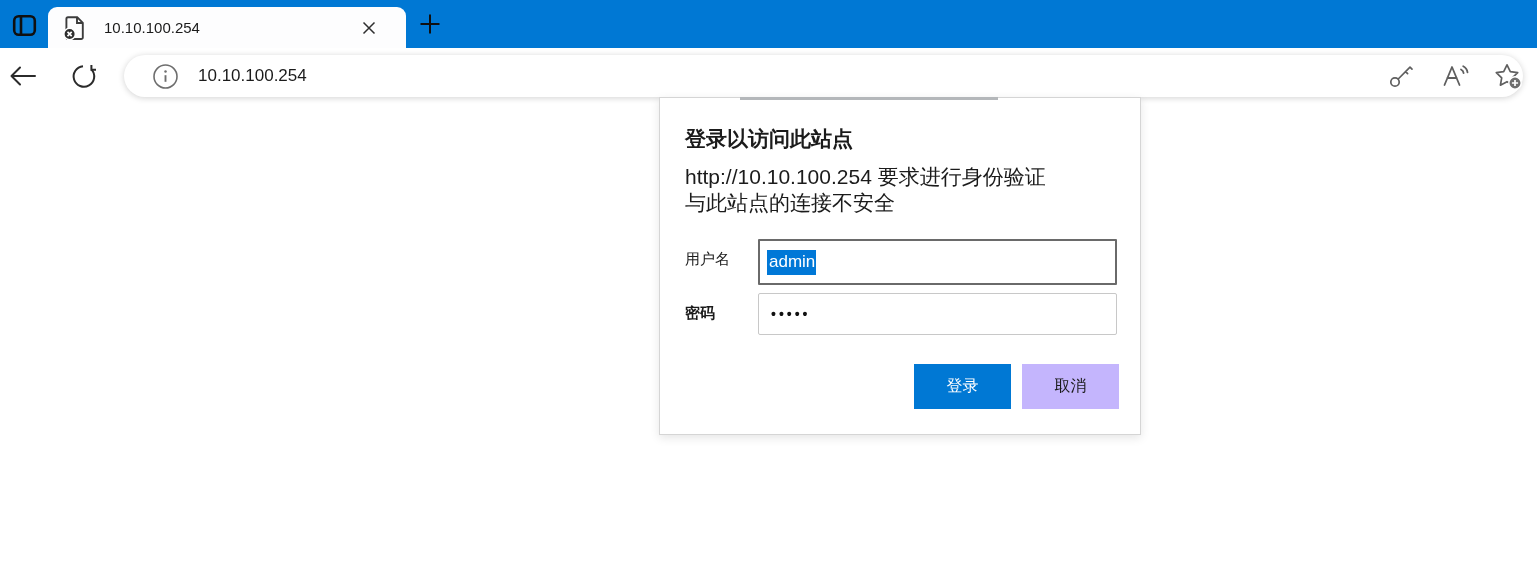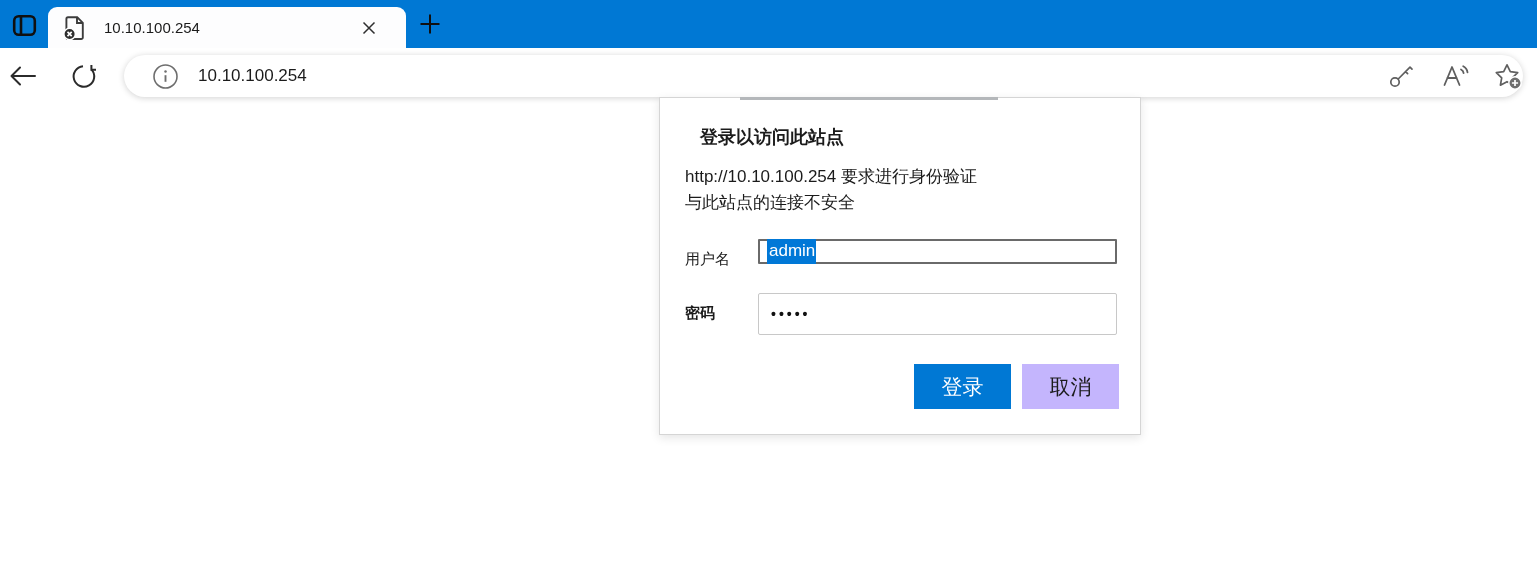--- a/index.html
+++ b/index.html
@@ -136,29 +136,29 @@
     box-shadow: 0 3px 9px rgba(0,0,0,0.10);
   }
   .dialog-top-strip {
     position: absolute;
     left: 80px; top: -1px;
     width: 258px; height: 3px;
     background: #b4b7ba;
   }
   .dialog-title {
     position: absolute;
-    left: 40px; top: 27px;
-    font-size: 18px;
+    left: 25px; top: 27px;
+    font-size: 21px;
     font-weight: 700;
     color: #1b1b1b;
   }
   .dialog-message {
     position: absolute;
     left: 25px; top: 66px;
-    font-size: 17px;
+    font-size: 21px;
     line-height: 26px;
     color: #1b1b1b;
   }
   .field-label {
     position: absolute;
     left: 25px;
     font-size: 15px;
     color: #1b1b1b;
   }
   #username-label { top: 152px; }
@@ -167,21 +167,21 @@
     position: absolute;
     left: 98px;
     width: 359px;
     background: #ffffff;
     display: flex; align-items: center;
     font-size: 17px;
     color: #1b1b1b;
     cursor: text;
   }
   #username-input {
-    top: 141px; height: 25px;
+    top: 141px; height: 46px;
     border: 2px solid #6a6a6a;
     border-radius: 1px;
     padding-left: 7px;
   }
   #username-input .selected-text {
     background: #0078D7;
     color: #ffffff;
     padding: 2px 1px 3px 2px;
   }
   #password-input {
@@ -194,21 +194,21 @@
     font-size: 14px;
     font-weight: 700;
     letter-spacing: 3px;
     color: #111111;
   }
   .dialog-btn {
     position: absolute;
     top: 266px;
     width: 97px; height: 45px;
     display: flex; align-items: center; justify-content: center;
-    font-size: 21px;
+    font-size: 16px;
     border: none;
     cursor: pointer;
   }
   #signin-btn {
     left: 254px;
     background: #0078D4;
     color: #ffffff;
   }
   #cancel-btn {
     left: 362px;

